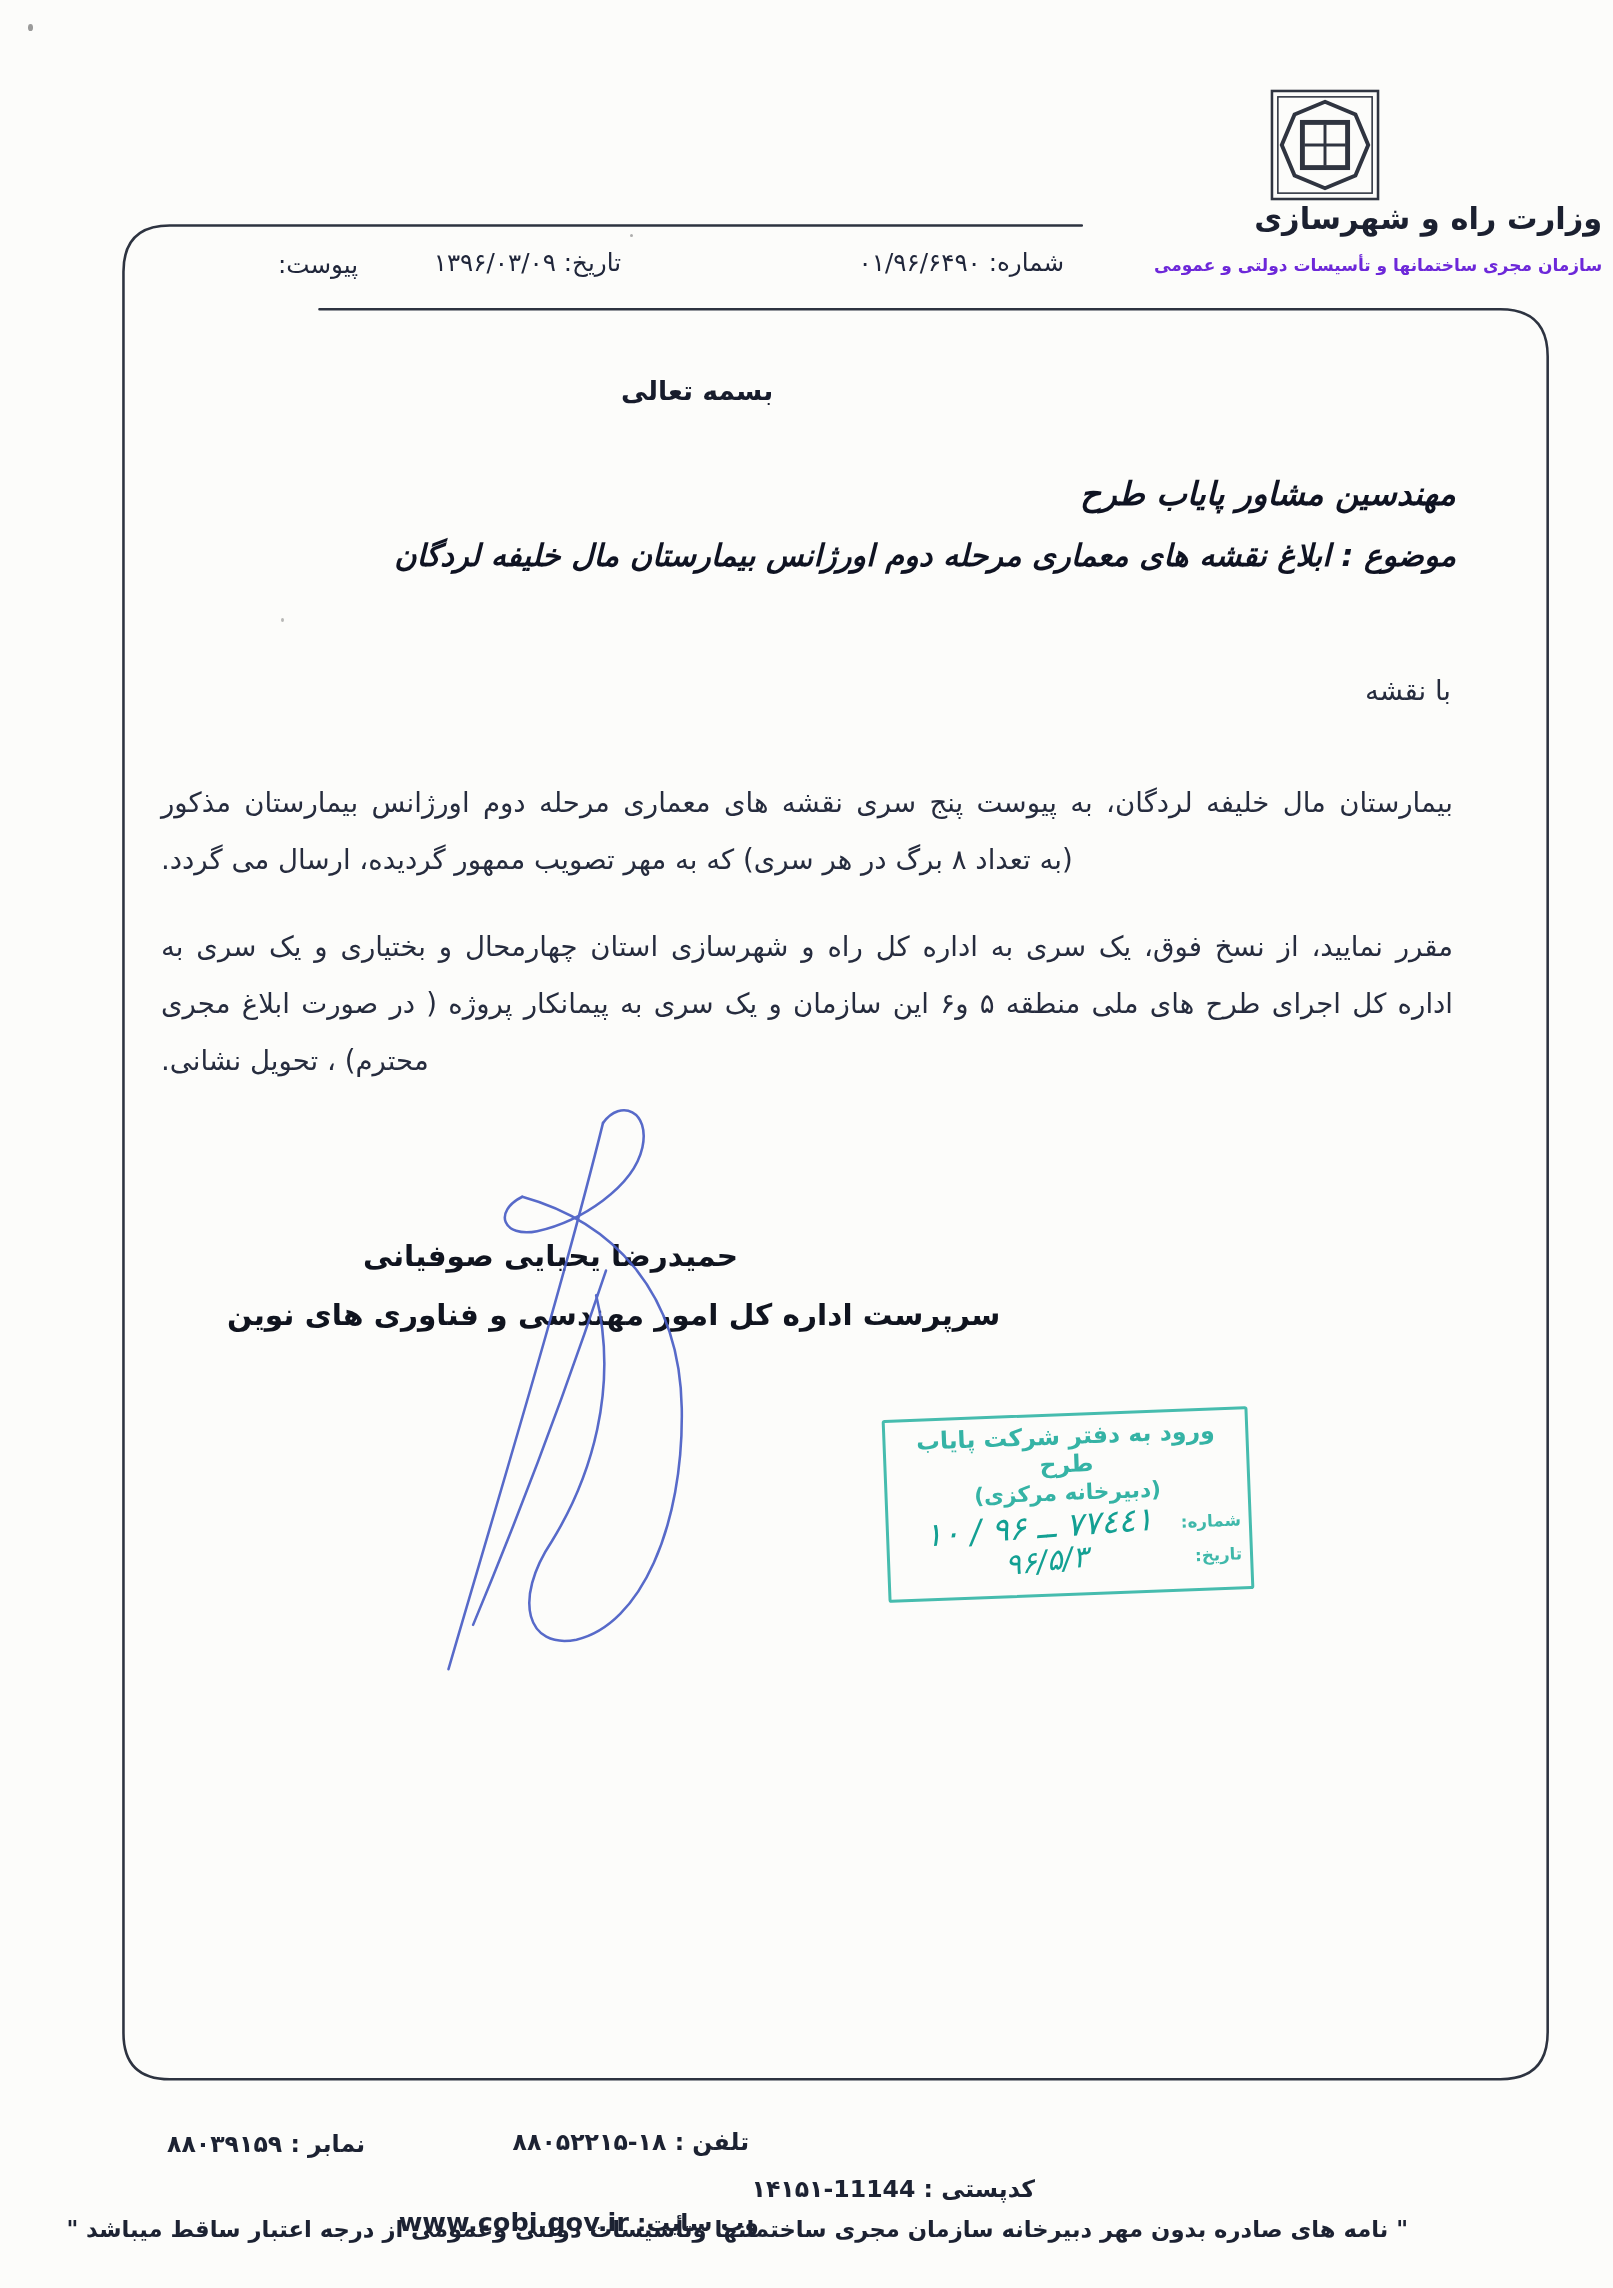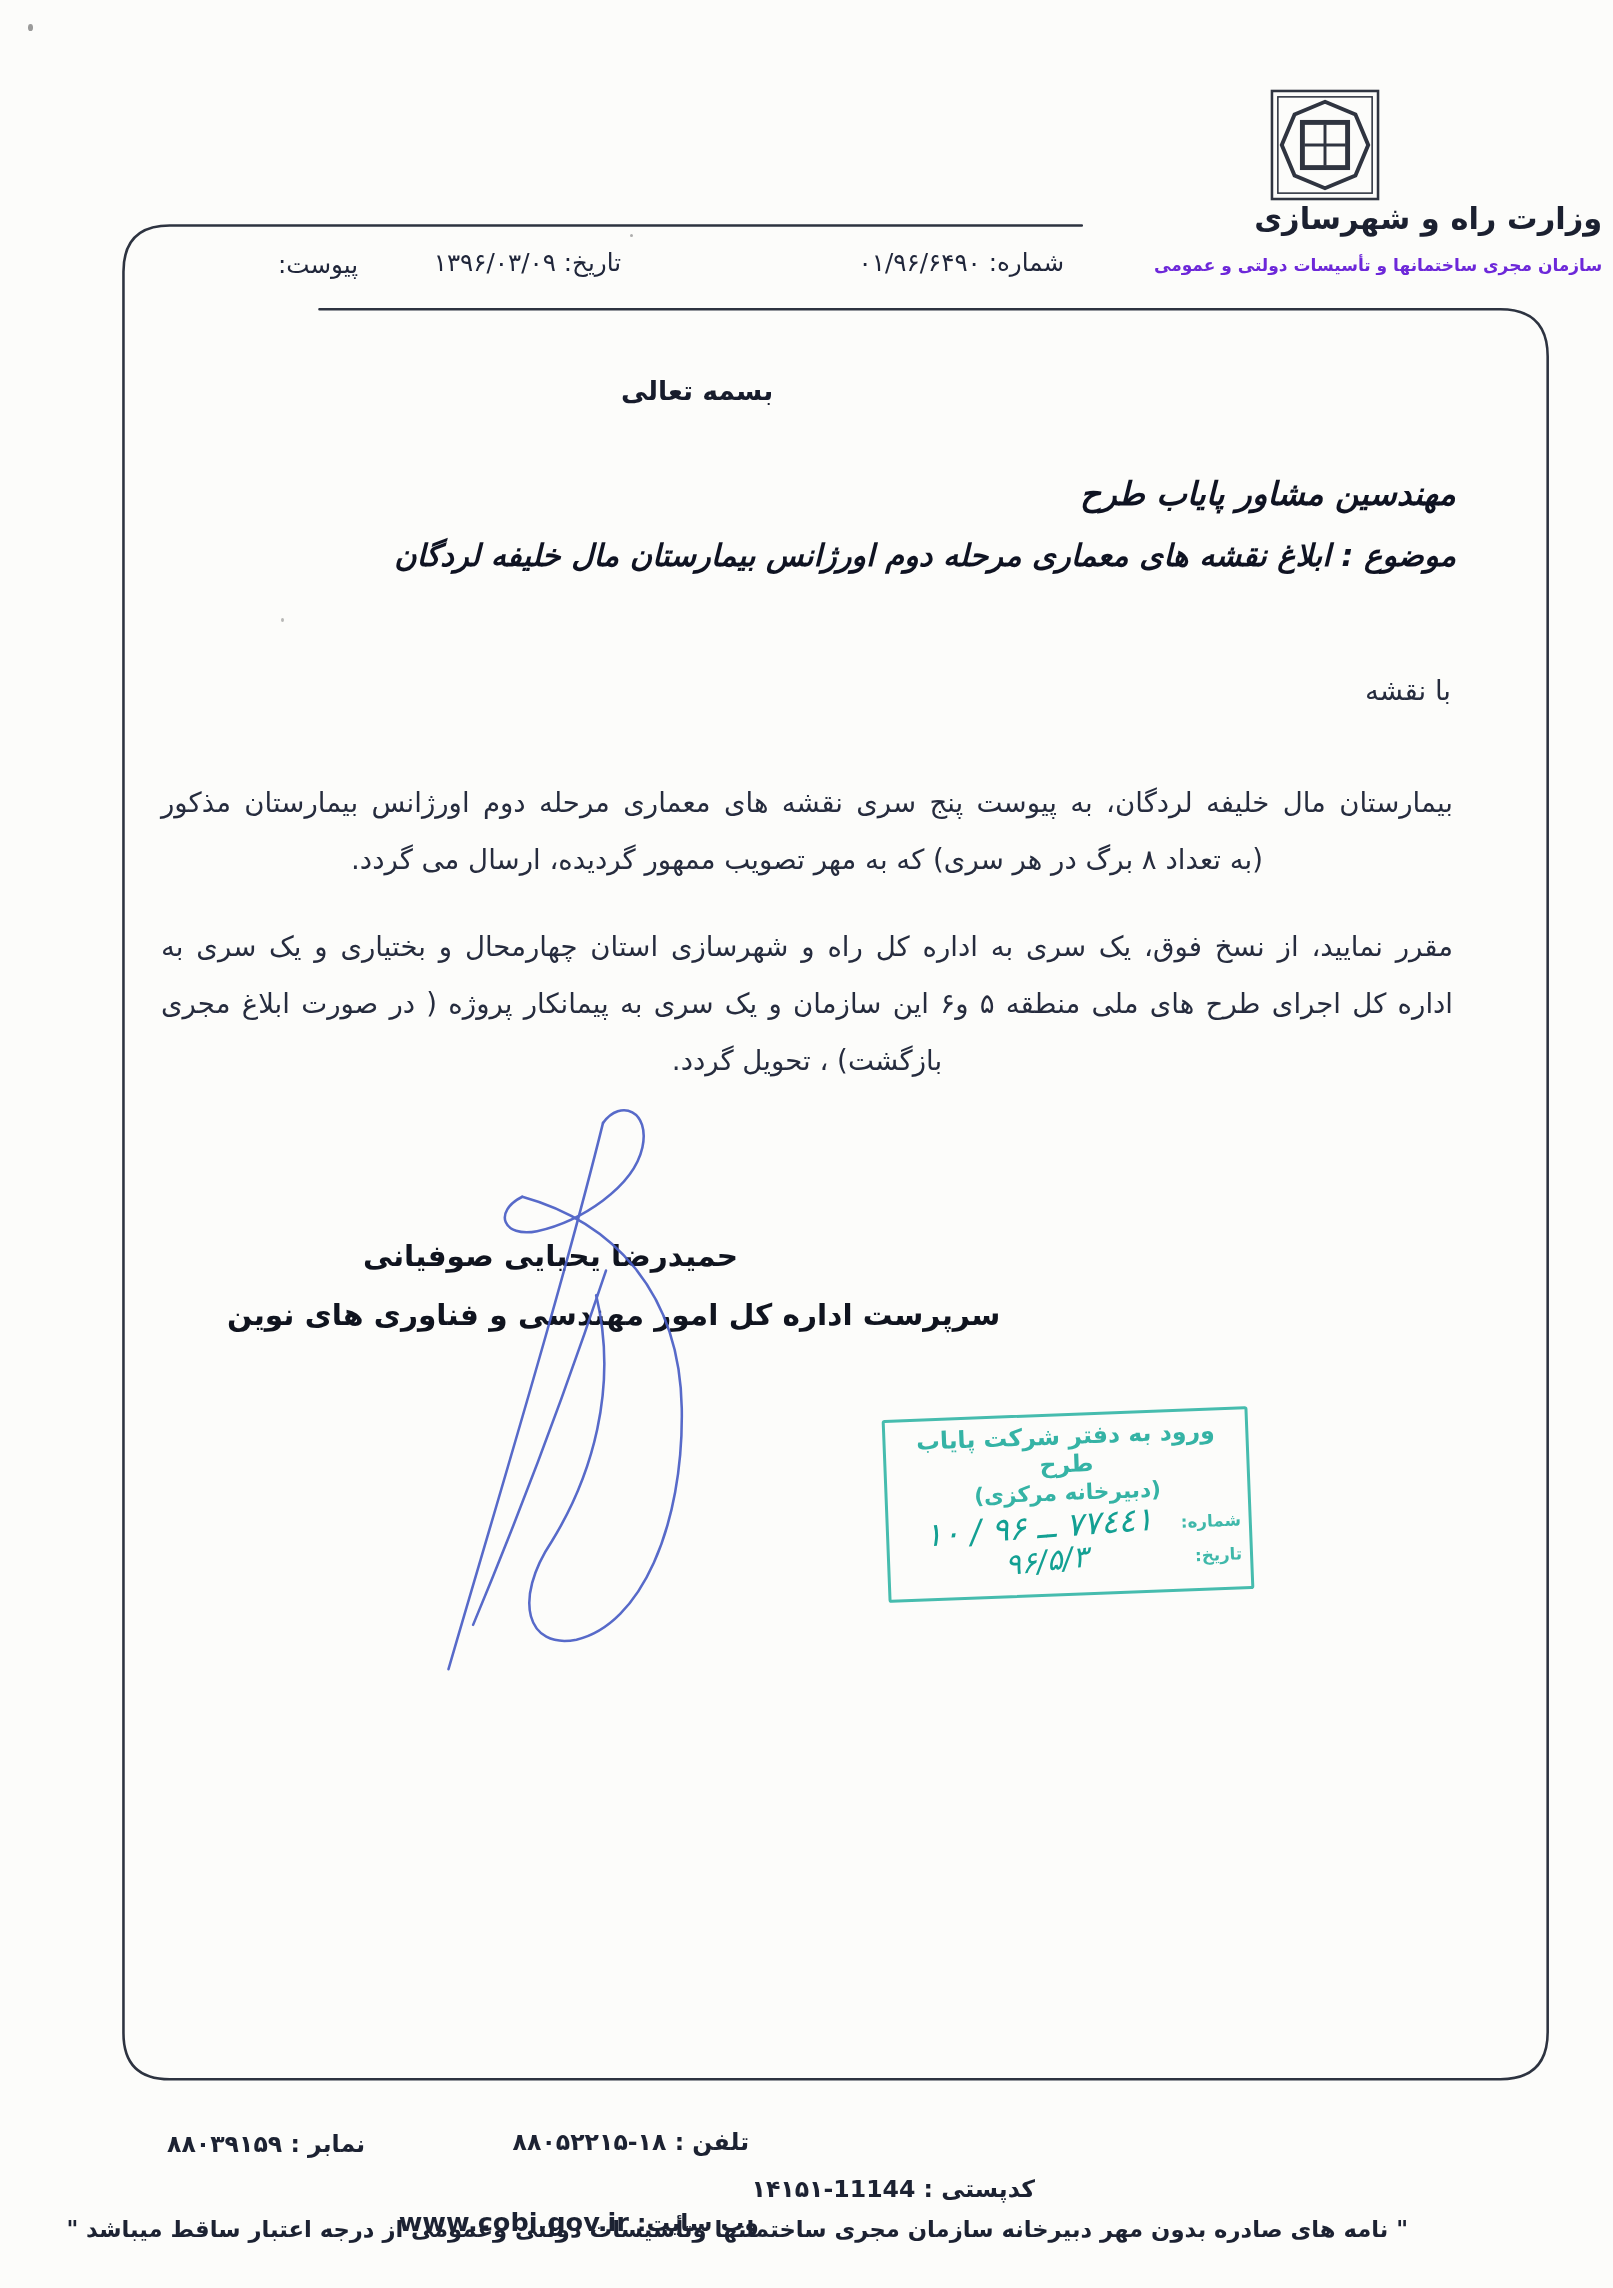--- a/index.html
+++ b/index.html
@@ -14,21 +14,21 @@
   }
   .abs{position:absolute;white-space:nowrap;}
   .ministry{font-size:30.5px;font-weight:bold;color:#1b2030;letter-spacing:0.5px;}
   .org{font-size:17px;font-weight:700;color:#6d28d9;}
   .field{font-size:24.6px;font-weight:500;color:#20263a;}
   .besmeleh{font-size:26.6px;font-weight:bold;color:#171c2c;}
   .addr-line{font-size:32.5px;font-weight:bold;font-style:italic;color:#0f1322;}
   .subj-line{font-size:30.5px;font-weight:bold;font-style:italic;color:#0f1322;}
   .body-text{font-size:27.6px;color:#262c3e;}
   .just{text-align:justify;text-align-last:justify;}
-  .rt{text-align:center;}
+  .rt{text-align:left;}
   .sig-name,.sig-title{font-size:29.6px;font-weight:bold;color:#10141f;}
   .footer-item{font-size:23.6px;font-weight:bold;color:#1c2232;}
   .footer-url{font-family:"DejaVu Sans", sans-serif;font-weight:bold;font-size:25.6px;}
   .disclaimer{font-size:22.7px;font-weight:bold;color:#1c2232;text-align:center;white-space:nowrap;}
   
   .stamp{
     position:absolute;left:885px;top:1413px;width:366px;height:183px;
     border:3.9px solid #46bcae;border-radius:3px;
     transform:rotate(-2.2deg);
     color:#35b3a5;text-align:center;box-sizing:border-box;padding-top:5.9px;
@@ -77,21 +77,21 @@
   <div class="abs besmeleh" style="left:621px;top:375px;">بسمه تعالی</div>
 
   <div class="abs addr-line" style="right:158px;top:475px;">مهندسین مشاور پایاب طرح</div>
   <div class="abs subj-line" style="right:158px;top:538px;">موضوع : ابلاغ نقشه های معماری مرحله دوم اورژانس بیمارستان مال خلیفه لردگان</div>
 
   <div class="abs body-text" style="right:163px;top:674px;">با نقشه</div>
   <div class="abs body-text just" style="left:161px;top:786px;width:1292px;white-space:normal;">بیمارستان مال خلیفه لردگان، به پیوست پنج سری نقشه های معماری مرحله دوم اورژانس بیمارستان مذکور</div>
   <div class="abs body-text rt" style="left:161px;top:843px;width:1292px;">(به تعداد ۸ برگ در هر سری) که به مهر تصویب ممهور گردیده، ارسال می گردد.</div>
   <div class="abs body-text just" style="left:161px;top:930px;width:1292px;white-space:normal;">مقرر نمایید، از نسخ فوق، یک سری به اداره کل راه و شهرسازی استان چهارمحال و بختیاری و یک سری به</div>
   <div class="abs body-text just" style="left:161px;top:987px;width:1292px;white-space:normal;">اداره کل اجرای طرح های ملی منطقه ۵ و۶ این سازمان و یک سری به پیمانکار پروژه ( در صورت ابلاغ مجری</div>
-  <div class="abs body-text rt" style="left:161px;top:1044px;width:1292px;">بازگشت) ، تحویل گردد.</div>
+  <div class="abs body-text rt" style="left:161px;top:1044px;width:1292px;">محترم) ، تحویل نشانی.</div>
 
   <div class="abs sig-name" style="left:363px;top:1239px;">حمیدرضا یحیایی صوفیانی</div>
   <div class="abs sig-title" style="left:227px;top:1298px;">سرپرست اداره کل امور مهندسی و فناوری های نوین</div>
 
   <svg class="abs" style="left:355px;top:1093px;" width="374" height="611" viewBox="0 0 380 620">
     <g fill="none" stroke="#4a5ec5" stroke-width="2.6" stroke-linecap="round" opacity="0.92">
       <path d="M 95 585 C 140 430, 210 200, 252 30"></path>
       <path d="M 252 30 C 270 5, 300 18, 292 55 C 283 95, 230 130, 185 140 C 150 147, 140 120, 170 105"></path>
       <path d="M 170 105 C 260 130, 330 200, 332 320 C 334 440, 290 540, 225 555 C 175 565, 160 515, 200 455 C 240 390, 268 300, 245 205"></path>
       <path d="M 120 540 C 170 420, 215 300, 255 180"></path>

